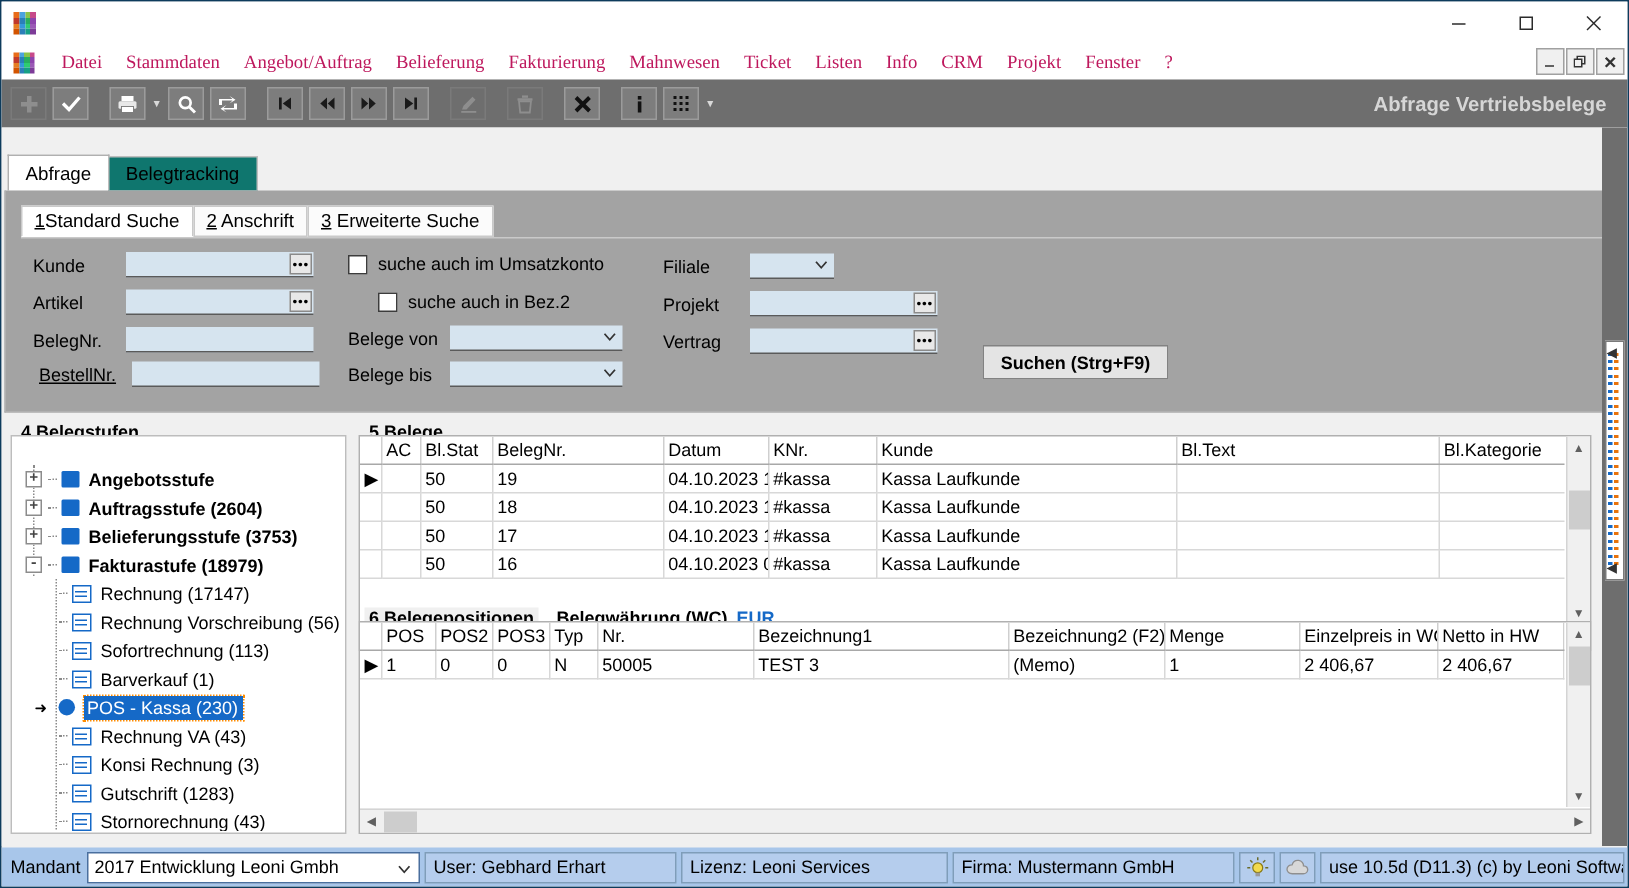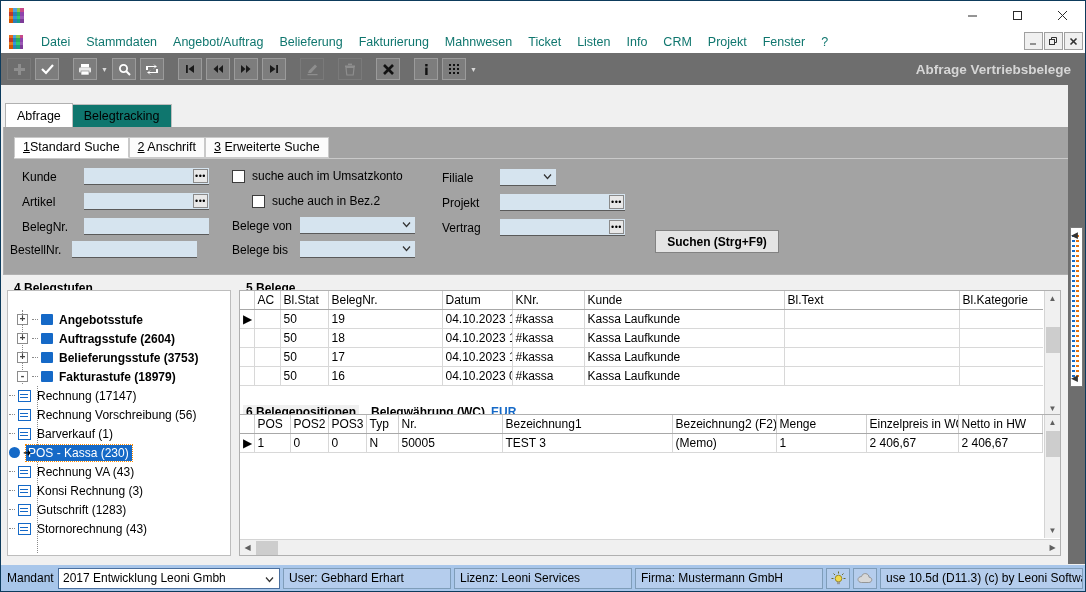--- a/index.html
+++ b/index.html
@@ -56,22 +56,23 @@
     height: 23px;
     background: #ffffff;
     display: flex; align-items: center;
     padding-left: 8px;
     position: relative;
   }
   .menubar .app-icon { width: 14px; height: 14px; margin-right: 10px; }
   .menu-item {
     padding: 2px 8px;
     font-size: 12.5px;
-    color: #0f766e;
+    color: #be185d;
     white-space: nowrap;
+    font-family: Liberation Serif, serif;
   }
   .mdi-controls {
     position: absolute; right: 2px; top: 2px;
     display: flex; gap: 1px;
   }
   .mdi-btn {
     width: 19px; height: 18px;
     border: 1px solid #a0a0a0;
     background: #f0f0f0;
     display:flex; align-items:center; justify-content:center;
@@ -234,21 +235,21 @@
     overflow: hidden;
     background: #ffffff;
     padding-top: 4px;
   }
   .tnode {
     height: 19px; display: flex; align-items: center;
     font-size: 12px; color: #000; white-space: nowrap;
     position: relative;
   }
   .tnode.root { font-weight: bold; padding-left: 8px; }
-  .tnode.child { }
+  .tnode.child { padding-left: 30px; }
   .tnode.selected .tlabel {
     background: #1569c7; color: #ffffff;
     outline: 1px dotted #ff8c00;
     padding: 1px 3px 1px 2px;
   }
   .expander {
     width: 11px; height: 11px;
     border: 1px solid #8c8c8c;
     background: #fff;
     display: flex; align-items: center; justify-content: center;
@@ -635,21 +636,21 @@
           <span class="val"></span>
           <span class="ellipsis-btn">•••</span>
         </div>
       </div>
       <div class="field-row" style="left:18px; top:91px;">
         <span class="flabel" style="width:62px">BelegNr.</span>
         <div class="finput" style="width:125px">
           <span class="val"></span>
         </div>
       </div>
-      <div class="field-row" style="left:6px; top:114px;">
+      <div class="field-row" style="left:22px; top:114px;text-decoration:underline;">
         <span class="flabel" style="width:62px">BestellNr.</span>
         <div class="finput" style="width:125px">
           <span class="val"></span>
         </div>
       </div>
 
       <div class="chk-row" style="left:228px; top:42px;">
         <span class="chkbox"></span>
         <span class="chk-label">suche auch im Umsatzkonto</span>
       </div>
@@ -742,20 +743,25 @@
 
             <div class="tnode child">
               <span class="dots"></span>
               <span class="doc-ico"></span>
               <span class="tlabel">Rechnung (17147)</span>
             </div>
             <div class="tnode child">
               <span class="dots"></span>
               <span class="doc-ico"></span>
               <span class="tlabel">Rechnung Vorschreibung (56)</span>
+            </div>
+            <div class="tnode child">
+              <span class="dots"></span>
+              <span class="doc-ico"></span>
+              <span class="tlabel">Sofortrechnung (113)</span>
             </div>
             <div class="tnode child">
               <span class="dots"></span>
               <span class="doc-ico"></span>
               <span class="tlabel">Barverkauf (1)</span>
             </div>
             <div class="tnode child selected">
               <span class="sel-arrow">➜</span>
               <span class="pos-ico"></span>
               <span class="tlabel">POS - Kassa (230)</span>

